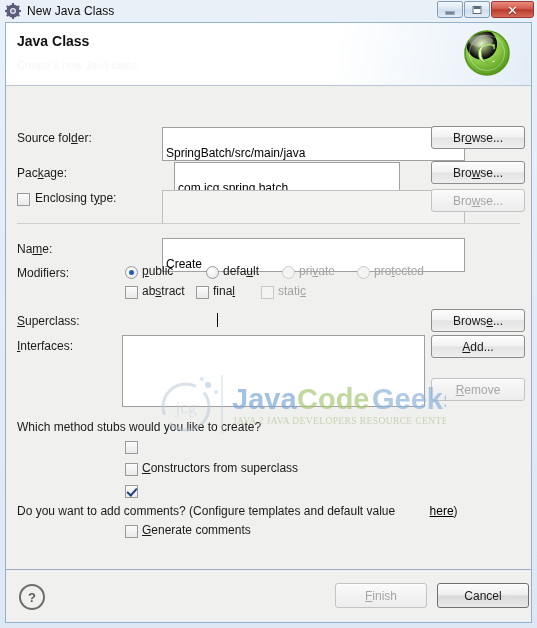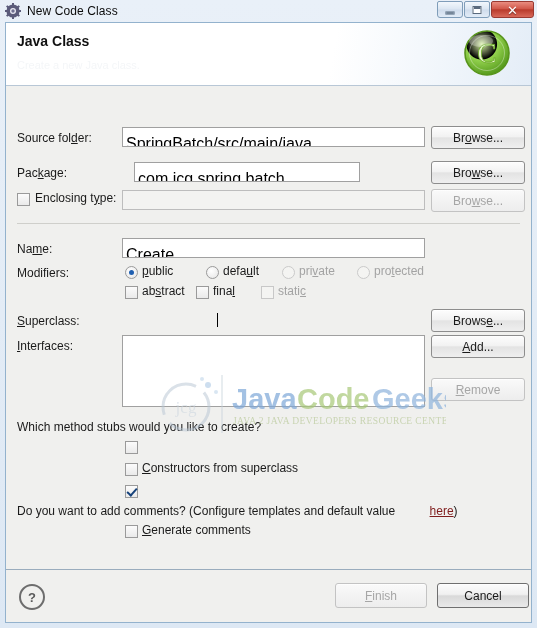--- a/index.html
+++ b/index.html
@@ -83,23 +83,23 @@
 
   .lbl{
     position:absolute;font-size:12px;color:#1a1a1a;white-space:nowrap;
   }
   .lbl u{text-decoration:underline;}
 
   .txt{
     position:absolute;box-sizing:border-box;height:20px;
     border:1px solid #a0a0a0;background:#fff;
     font-family:"Liberation Sans","DejaVu Sans",sans-serif;
-    font-size:16px;color:#000;
-    padding:7px 3px;line-height:18px;
-    white-space:nowrap;overflow:hidden;
+    font-size:12px;color:#000;
+    padding:16px 3px;line-height:18px;
+    white-space:nowrap;overflow:hidden;margin-left:40px;
   }
   .txt.disabled{background:#f3f3f1;border-color:#bdbdbd;}
 
   .btn{
     position:absolute;box-sizing:border-box;
     width:94px;height:23px;
     border:1px solid #8d8d8d;border-radius:3px;
     background:linear-gradient(180deg,#fdfdfd 0%,#f2f2f2 46%,#e3e3e3 52%,#efefef 100%);
     font-family:"Liberation Sans","DejaVu Sans",sans-serif;
     font-size:12px;color:#1a1a1a;
@@ -146,21 +146,21 @@
     position:absolute;box-sizing:border-box;
     border:1px solid #a0a0a0;background:#fff;
   }
 
   
   #watermark{
     position:absolute;left:140px;top:288px;width:300px;height:70px;
     pointer-events:none;opacity:.95;
   }
 
-  a.link{color:#7f1d1d;text-decoration:underline;padding-left:31px;}
+  a.link{color:#000000;text-decoration:underline;padding-left:31px;}
 
   
   #caret{
     position:absolute;width:1px;height:14px;background:#000;
   }
 
   
   #footer{
     position:absolute;left:0;top:546px;width:525px;height:53px;
     border-top:1px solid #9aacbd;
@@ -193,21 +193,21 @@
           <rect x="13" y="7" width="3" height="2"></rect>
           <rect x="1.8" y="2.4" width="2" height="3" transform="rotate(-45 2.8 3.9)"></rect>
           <rect x="12.2" y="10.6" width="2" height="3" transform="rotate(-45 13.2 12.1)"></rect>
           <rect x="12.2" y="2.4" width="2" height="3" transform="rotate(45 13.2 3.9)"></rect>
           <rect x="1.8" y="10.6" width="2" height="3" transform="rotate(45 2.8 12.1)"></rect>
         </g>
         <circle cx="8" cy="8" r="3" fill="#e8e8f2"></circle>
         <circle cx="8" cy="8" r="1.7" fill="#6f6f90"></circle>
       </svg>
     </div>
-    <div id="title-text">New Code Class</div>
+    <div id="title-text">New Java Class</div>
 
     <div id="winbtns">
       <div class="wbtn">
         <span class="gl gl-min"></span>
       </div>
       <div class="wbtn">
         <span class="gl gl-max"></span>
       </div>
       <div class="wbtn close">
         <span class="gl gl-close">✕</span>

